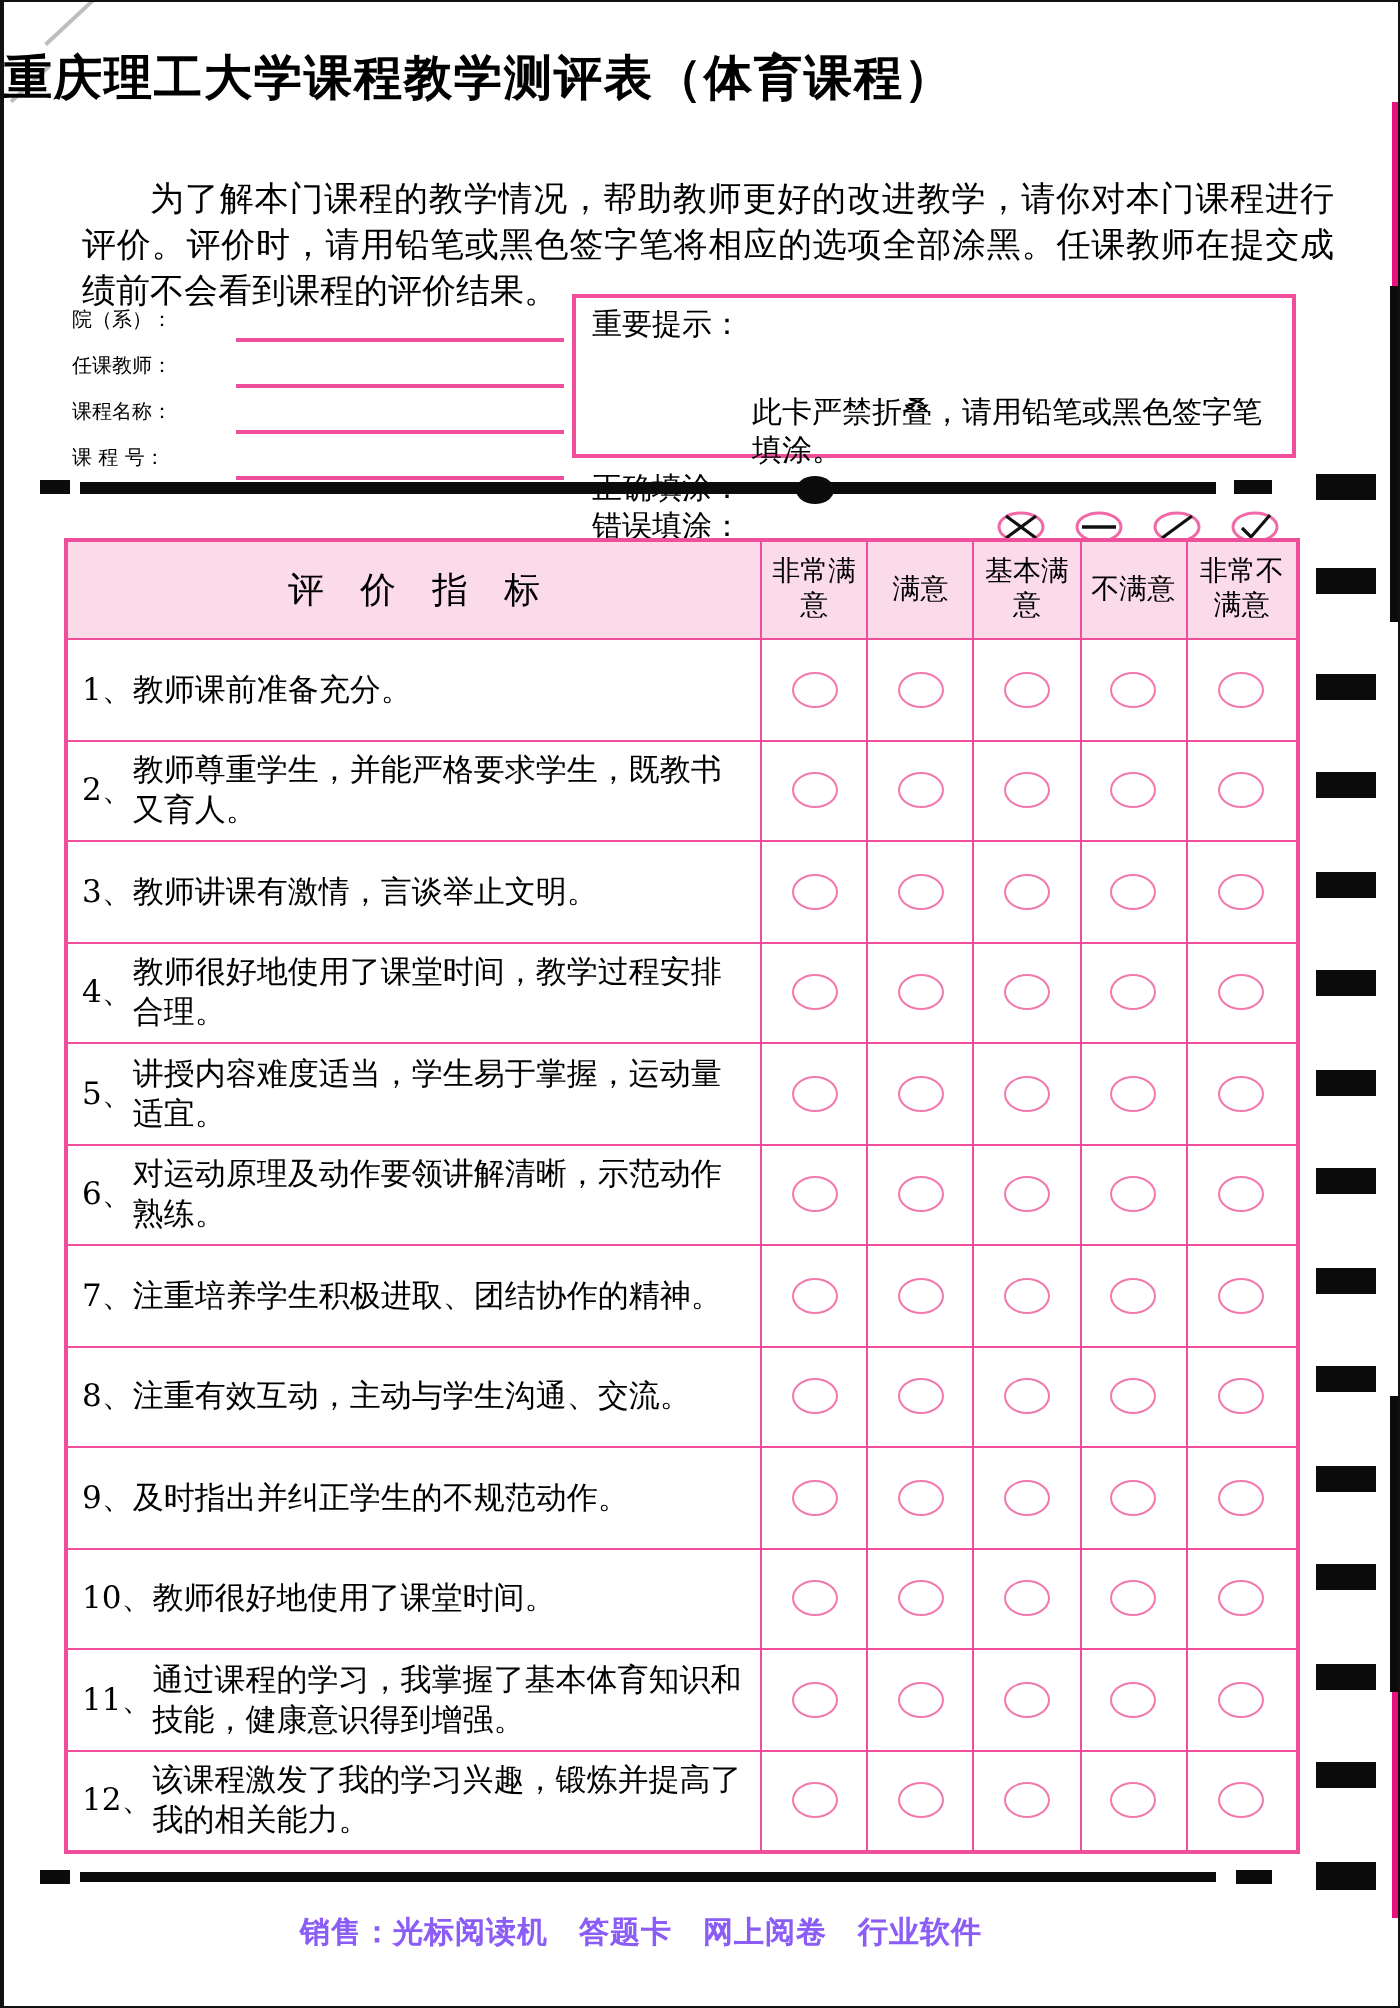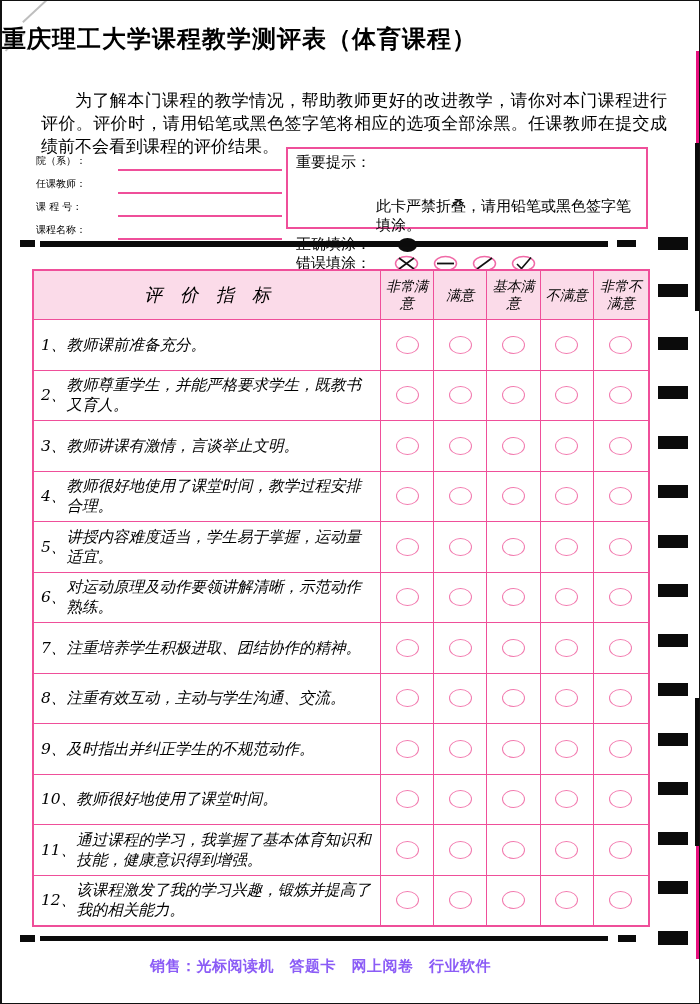--- a/index.html
+++ b/index.html
@@ -20,28 +20,28 @@
   
   .notice{position:absolute;left:284px;top:146px;width:362px;height:82px;
     border:2px solid #ef4f9a;box-sizing:border-box;padding:4px 6px 0 8px;
     font-size:15px;line-height:19px;}
   .nrow{display:flex;align-items:flex-start;}
   .nlabel{flex:none;width:80px;}
   .nbody{flex:1;margin-top:44px;}
   .marks{display:flex;align-items:center;gap:14px;height:19px;}
   .dot{display:inline-block;width:19px;height:14px;background:#0c0c0c;
     border-radius:50%;margin-left:22px;}
-  .mark-row{display:flex;align-items:center;height:19px;}
+  .mark-row{display:flex;align-items:center;height:19px;justify-content:space-between;}
   .msvg{display:block;}
   
   .seg{position:absolute;background:#0b0b0b;}
   .tmark{position:absolute;left:656px;width:30px;height:13px;background:#0b0b0b;}
   
   .etable{position:absolute;left:30px;top:268px;width:618px;
-    border:2px solid #ef4f9a;box-sizing:border-box;background:#fff;font-style:italic;}
+    border:2px solid #ef4f9a;box-sizing:border-box;background:#fff;}
   .thead{display:flex;height:48px;background:#fbdbe9;}
   .trow{display:flex;height:49.5px;border-top:1px solid #ef4f9a;}
   .cell{box-sizing:border-box;display:flex;align-items:center;}
   .crit{width:346px;padding:2px 4px 2px 7px;font-size:15.5px;line-height:20px;}
   .crit .num{flex:none;}
   .crit .txt{flex:1;}
   .hcrit{width:346px;justify-content:center;font-size:18px;}
   .opt{width:53.2px;border-left:1px solid #ef4f9a;justify-content:center;}
   .opt:last-child{flex:1;}
   .hopt{font-size:14px;line-height:17px;text-align:center;padding:0 2px;}
@@ -69,25 +69,25 @@
   <div class="fields">
     <div class="frow">
       <span class="flabel">院（系）：</span>
       <span class="fline"></span>
     </div>
     <div class="frow">
       <span class="flabel">任课教师：</span>
       <span class="fline"></span>
     </div>
     <div class="frow">
+      <span class="flabel">课程名称：</span>
+      <span class="fline"></span>
+    </div>
+    <div class="frow">
       <span class="flabel">课 程 号：</span>
-      <span class="fline"></span>
-    </div>
-    <div class="frow">
-      <span class="flabel">课程名称：</span>
       <span class="fline"></span>
     </div>
   </div>
 
   <div class="notice">
     <div class="nrow">
       <span class="nlabel">重要提示：</span>
       <span class="nbody">此卡严禁折叠，请用铅笔或黑色签字笔填涂。</span>
     </div>
     <div class="nrow" style="align-items:center;">

